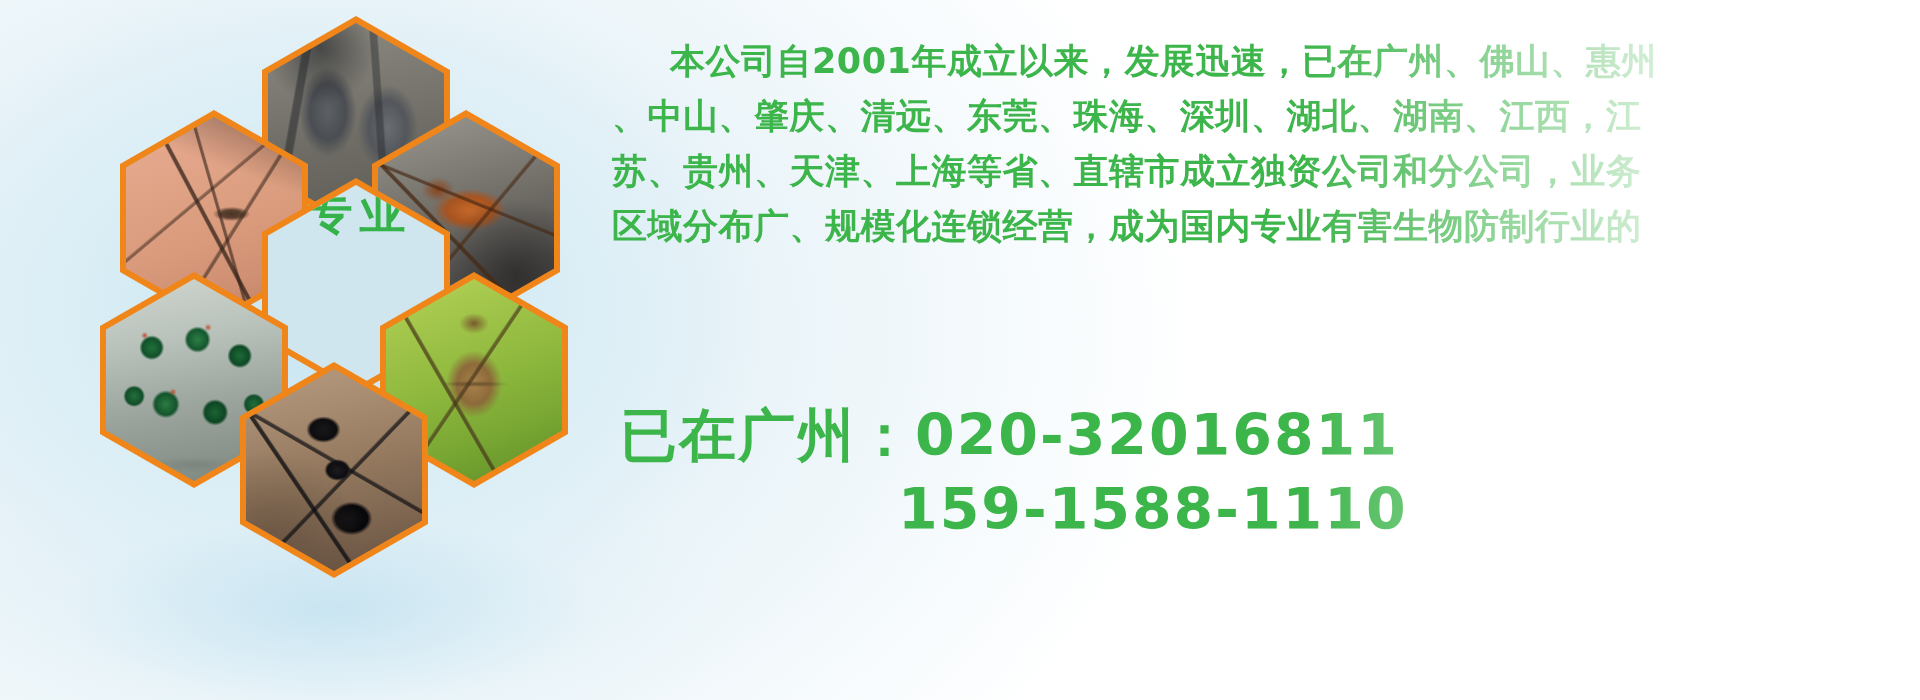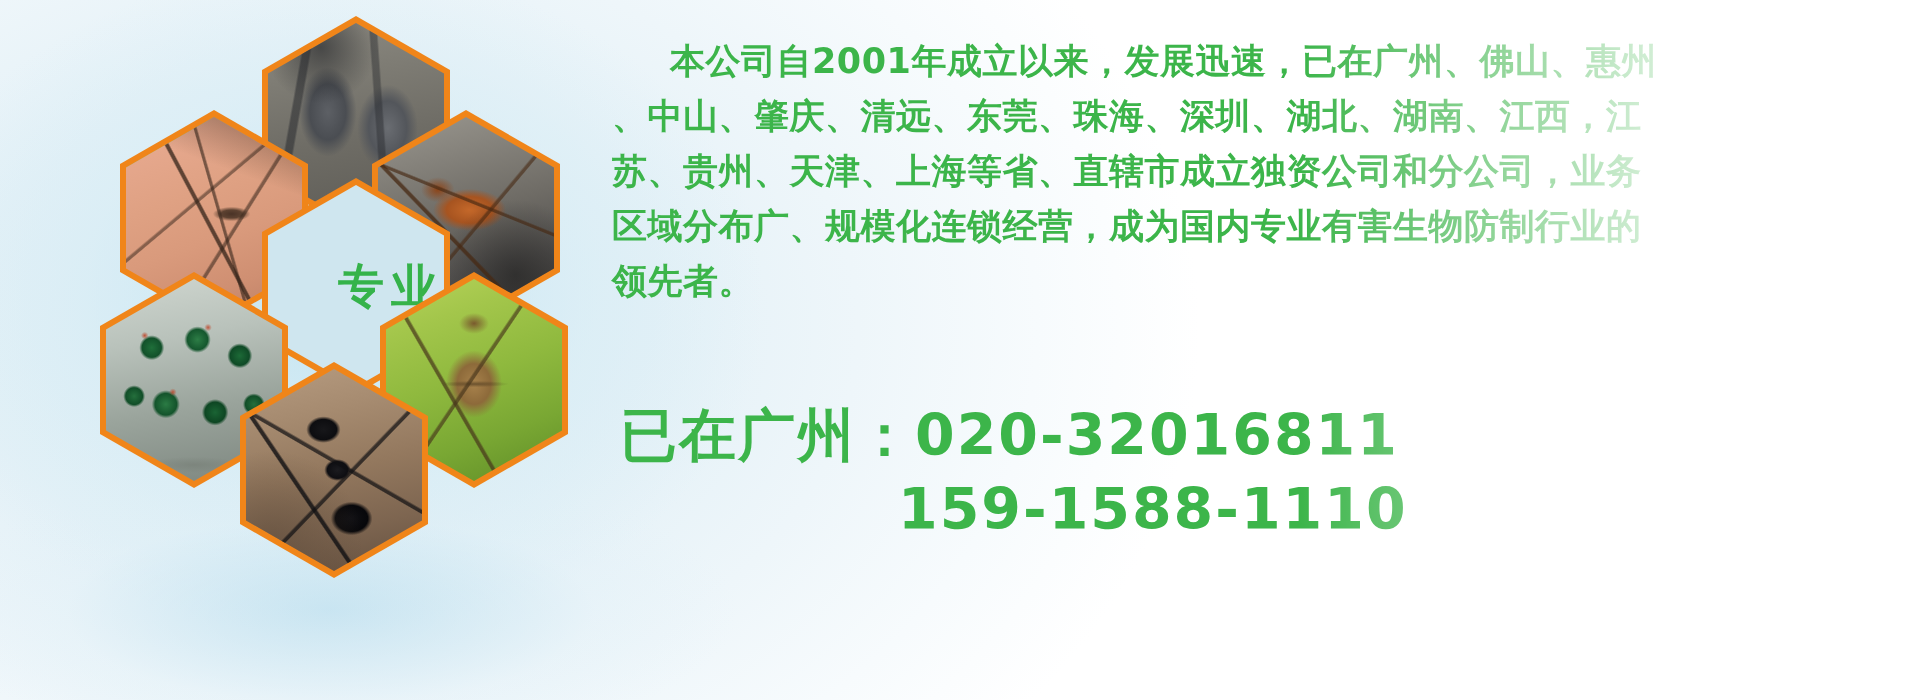--- a/index.html
+++ b/index.html
@@ -154,22 +154,22 @@
     position:absolute;
     width:188px; height:216px;
     clip-path:polygon(50% 0%,100% 25%,100% 75%,50% 100%,0% 75%,0% 25%);
     background:#f08519;
   }
   .hex-center > .hex-in {
     position:absolute; left:6px; top:7px;
     width:176px; height:202px;
     clip-path:polygon(50% 0%,100% 25%,100% 75%,50% 100%,0% 75%,0% 25%);
     background:#cfe6ef;
-    display:flex; flex-direction:column;
-    align-items:flex-end; justify-content:center;
+    display:flex; 
+    align-items:flex-start; justify-content:center;
     gap:4px;
   }
   .logo-line {
     color:#35b34a;
     font-size:46px;
     font-weight:bold;
     letter-spacing:7px;
     line-height:1.18;
     text-indent:7px;
     font-family:"DejaVu Sans","Liberation Sans",sans-serif;
@@ -258,21 +258,20 @@
       </div>
     </div>
 
   </div>
 
   <div class="copy">
     <p class="indent">本公司自2001年成立以来，发展迅速，已在广州、佛山、惠州</p>
     <p>、中山、肇庆、清远、东莞、珠海、深圳、湖北、湖南、江西，江</p>
     <p>苏、贵州、天津、上海等省、直辖市成立独资公司和分公司，业务</p>
     <p>区域分布广、规模化连锁经营，成为国内专业有害生物防制行业的</p>
-    <p>领先者。</p>
   </div>
 
   <div class="contact">
     <div class="c-line"><span>已在广州：</span><span>020-32016811</span></div>
     <div class="c-line second">159-1588-1110</div>
   </div>
 
   <div class="wash-right"></div>
 </div>
 

